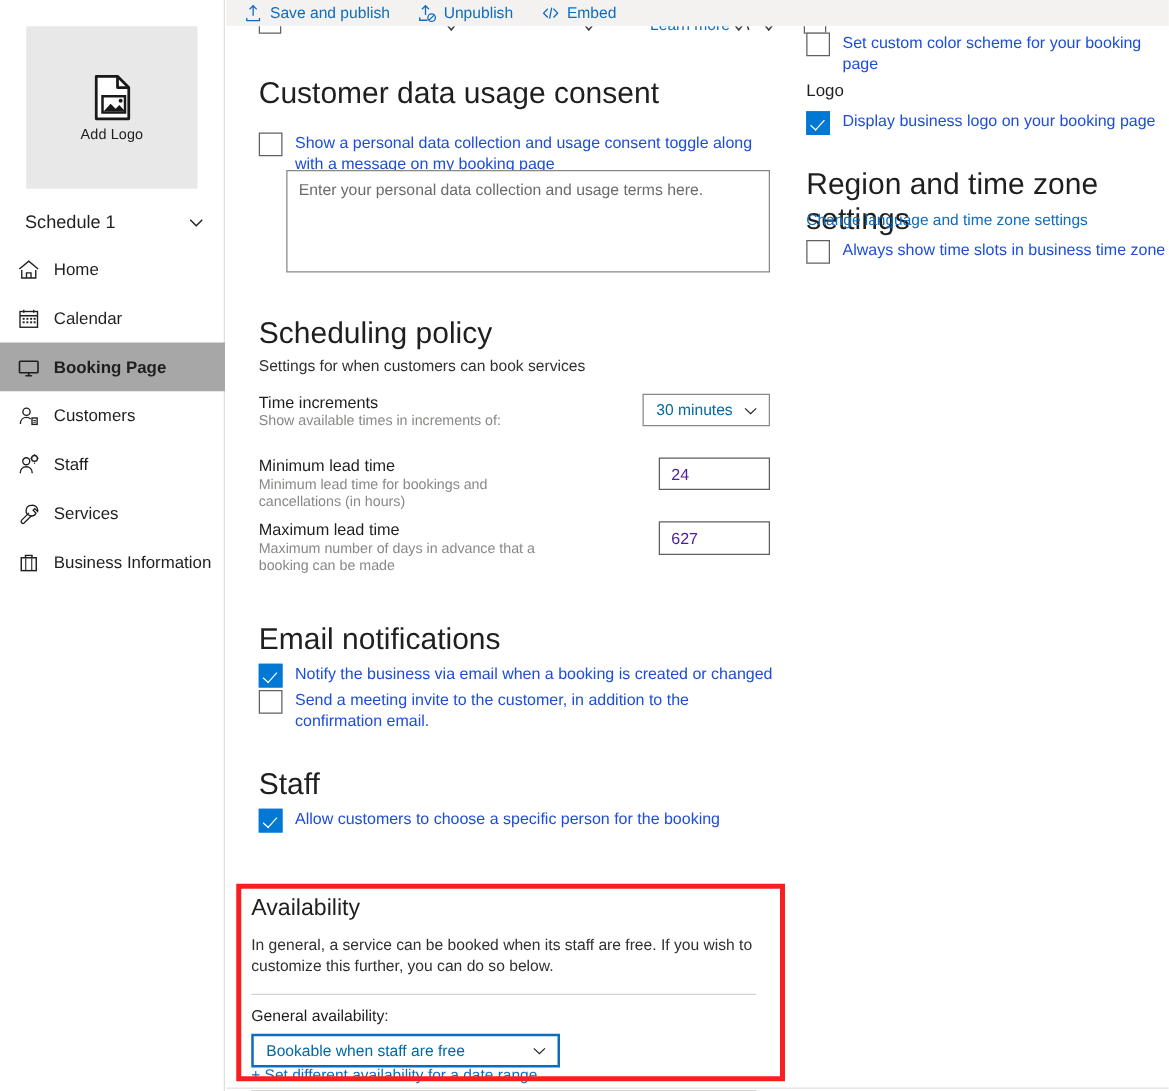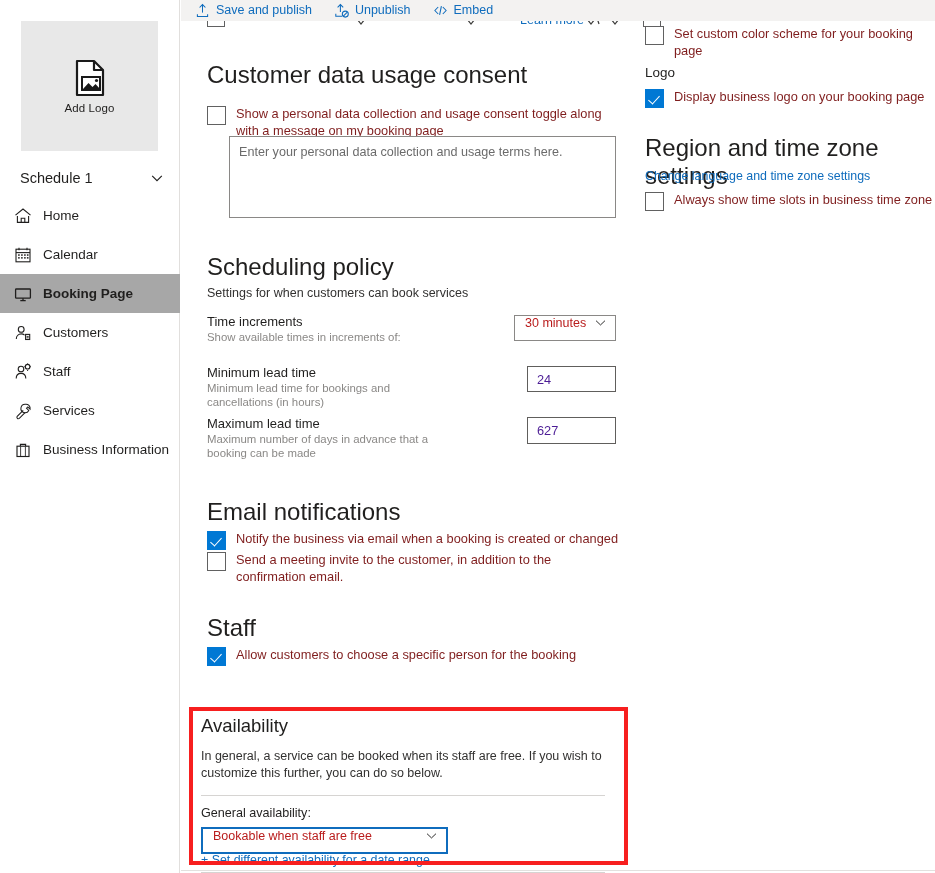--- a/index.html
+++ b/index.html
@@ -124,36 +124,36 @@
     margin-right: 10px; margin-top: 1px;
     position: relative; cursor: pointer;
   }
   .cb.checked { background: #0078d4; border-color: #0078d4; }
   .cb.checked::after {
     content: ""; position: absolute;
     left: 5px; top: 3px; width: 5px; height: 10px;
     border: solid #fff; border-width: 0 1.8px 1.8px 0;
     transform: rotate(42deg);
   }
-  .cblabel { font-size: 12.8px; color: #7f1d1d; line-height: 17px; }
+  .cblabel { font-size: 12.8px; color: #1d4ed8; line-height: 17px; }
 
   .textarea-box {
     border: 1px solid #8a8886; background: #fff;
     font-size: 12.6px; color: #6b6b6b;
     padding: 7px 9px; line-height: 16px;
   }
 
   .field-title { font-size: 13px; color: #201f1e; line-height: 16px; }
   .field-desc { font-size: 11.4px; color: #8a8886; line-height: 14px; }
 
   .combo {
     border: 1px solid #8a8886; background: #fff;
-    display: flex; align-items: flex-start;
+    display: flex; align-items: center;
     padding: 0 8px 0 10px;
-    font-size: 12.5px; color: #b91c1c;
+    font-size: 12.5px; color: #0369a1;
     cursor: pointer;
   }
   .combo .val { flex: 1; }
   .combo .cvchev { width: 13px; height: 13px; color: #201f1e; }
   .combo.focused { border: 2px solid #0f6cbd; }
 
   .txtinput {
     border: 1px solid #605e5c; background: #fff;
     display: flex; align-items: center;
     padding: 0 9px; font-size: 12.8px; color: #4c1d95;

